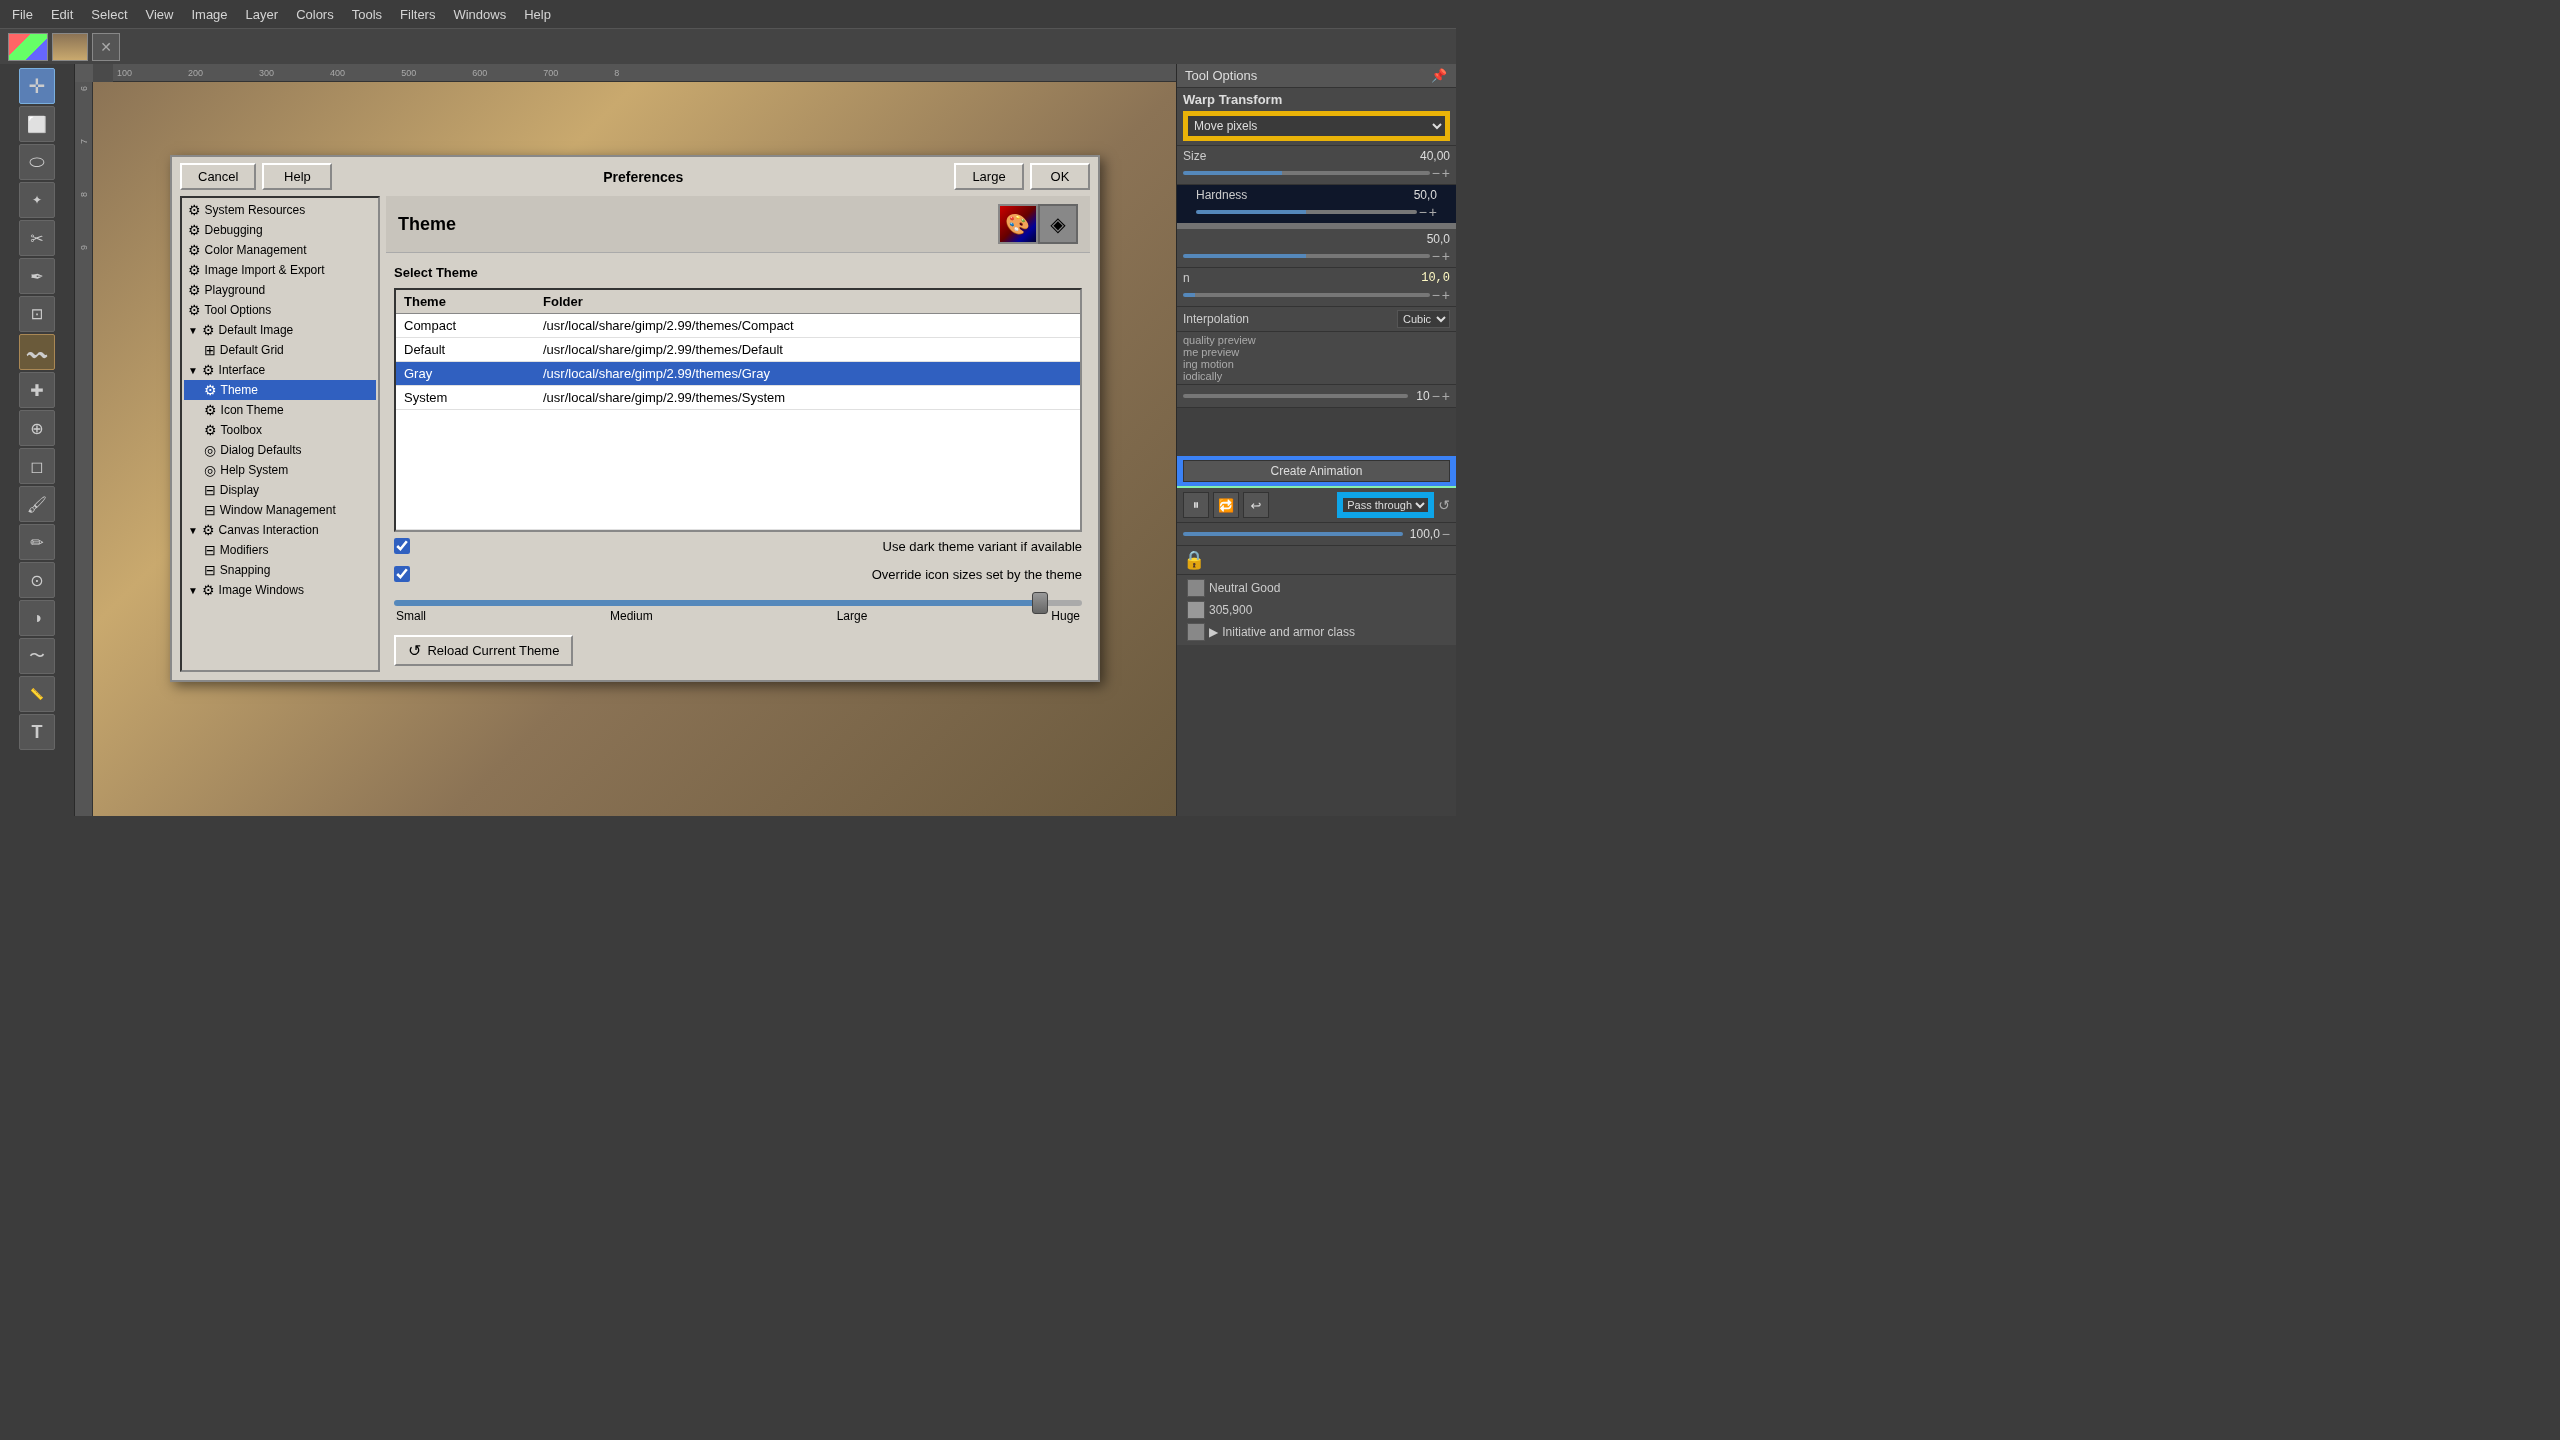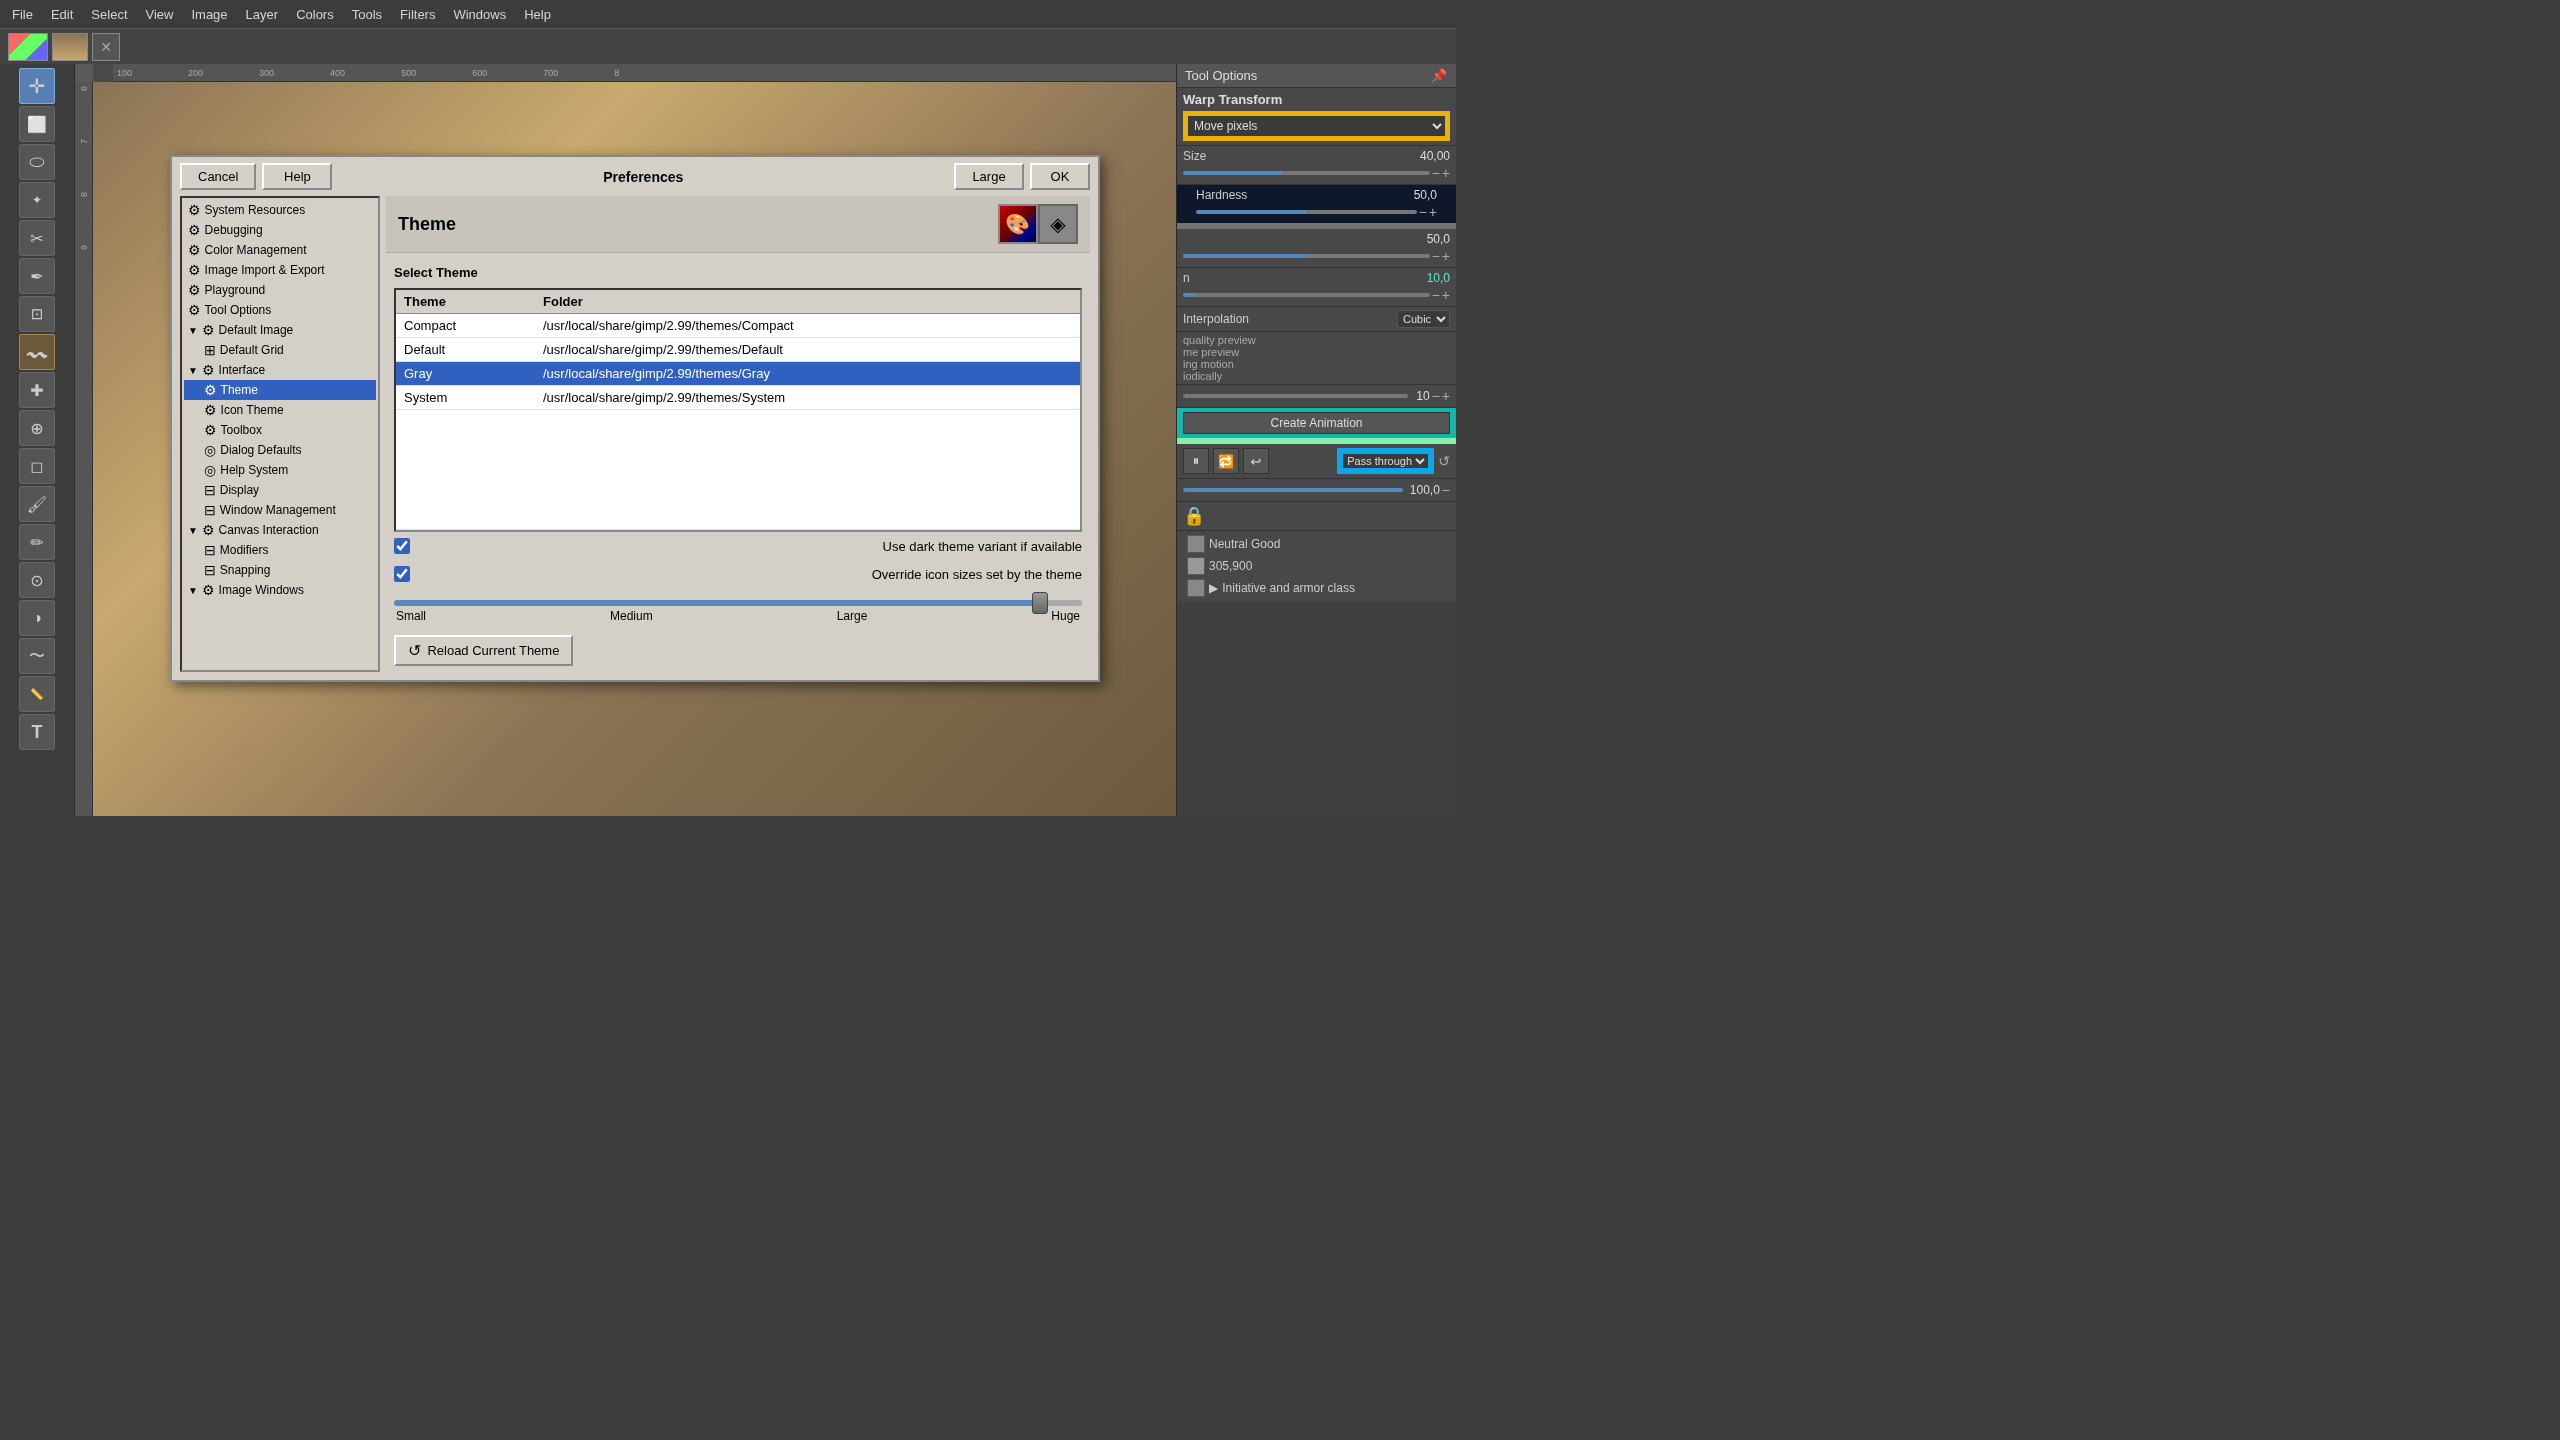--- a/index.html
+++ b/index.html
@@ -448,21 +448,21 @@
         <div style="display:flex;align-items:center;gap:2px;">
           <div style="flex:1;height:4px;background:linear-gradient(to right,#5588bb 50%,#777 50%);border-radius:2px;"></div>
           <span style="color:#aaa;font-size:14px;cursor:pointer;">−</span>
           <span style="color:#aaa;font-size:14px;cursor:pointer;">+</span>
         </div>
       </div>
 
       <div style="padding:3px 6px;background:#484848;border-bottom:1px solid #333;">
         <div style="display:flex;justify-content:space-between;align-items:center;margin-bottom:2px;">
           <span style="color:#ccc;font-size:12px;">n</span>
-          <span style="color:#5eead4;font-size:12px;">10,0</span>
+          <span style="color:#fef9c3;font-size:12px;font-family:Liberation Mono, monospace;">10,0</span>
         </div>
         <div style="display:flex;align-items:center;gap:2px;">
           <div style="flex:1;height:4px;background:linear-gradient(to right,#5588bb 5%,#777 5%);border-radius:2px;"></div>
           <span style="color:#aaa;font-size:14px;cursor:pointer;">−</span>
           <span style="color:#aaa;font-size:14px;cursor:pointer;">+</span>
         </div>
       </div>
 
       <div style="padding:3px 6px;background:#484848;border-bottom:1px solid #333;">
         <div style="display:flex;justify-content:space-between;align-items:center;">
@@ -480,21 +480,21 @@
         <div>iodically</div>
       </div>
 
       <div style="padding:3px 6px;background:#484848;border-bottom:1px solid #333;display:flex;align-items:center;gap:2px;">
         <div style="flex:1;height:4px;background:#777;border-radius:2px;"></div>
         <span style="color:#ddd;font-size:12px;min-width:20px;text-align:right;">10</span>
         <span style="color:#aaa;font-size:14px;cursor:pointer;">−</span>
         <span style="color:#aaa;font-size:14px;cursor:pointer;">+</span>
       </div>
 
-      <div style="padding:4px 6px;background:#14b8a6;border-bottom:6px solid #86efac;">
+      <div style="padding:4px 6px;background:#3b82f6;border-bottom:2px solid #86efac;margin-top:48px;">
         <button style="width:100%;background:#555;color:#ddd;border:1px solid #333;padding:3px;font-size:12px;cursor:pointer;">Create Animation</button>
       </div>
 
       <div style="padding:4px 6px;background:#484848;border-bottom:1px solid #333;display:flex;gap:4px;align-items:center;">
         <div style="width:26px;height:26px;background:#555;border:1px solid #333;display:flex;align-items:center;justify-content:center;cursor:pointer;color:#ddd;">⏸</div>
         <div style="width:26px;height:26px;background:#555;border:1px solid #333;display:flex;align-items:center;justify-content:center;cursor:pointer;color:#ddd;">🔁</div>
         <div style="width:26px;height:26px;background:#555;border:1px solid #333;display:flex;align-items:center;justify-content:center;cursor:pointer;color:#ddd;">↩</div>
         <div style="flex:1;"></div>
         <select style="background:#3a3a3a;color:#ddd;border:6px solid #0ea5e9;font-size:11px;">
           <option>Pass through</option>

